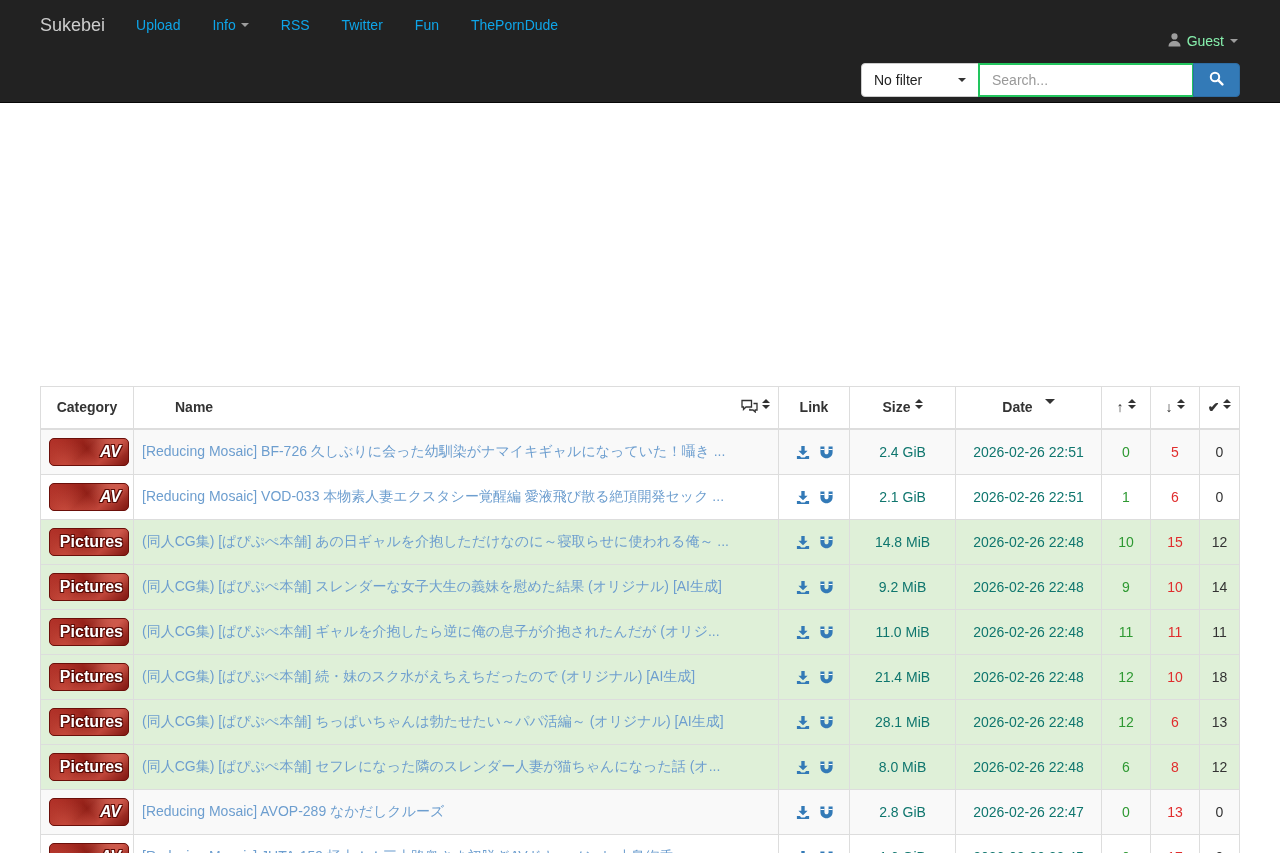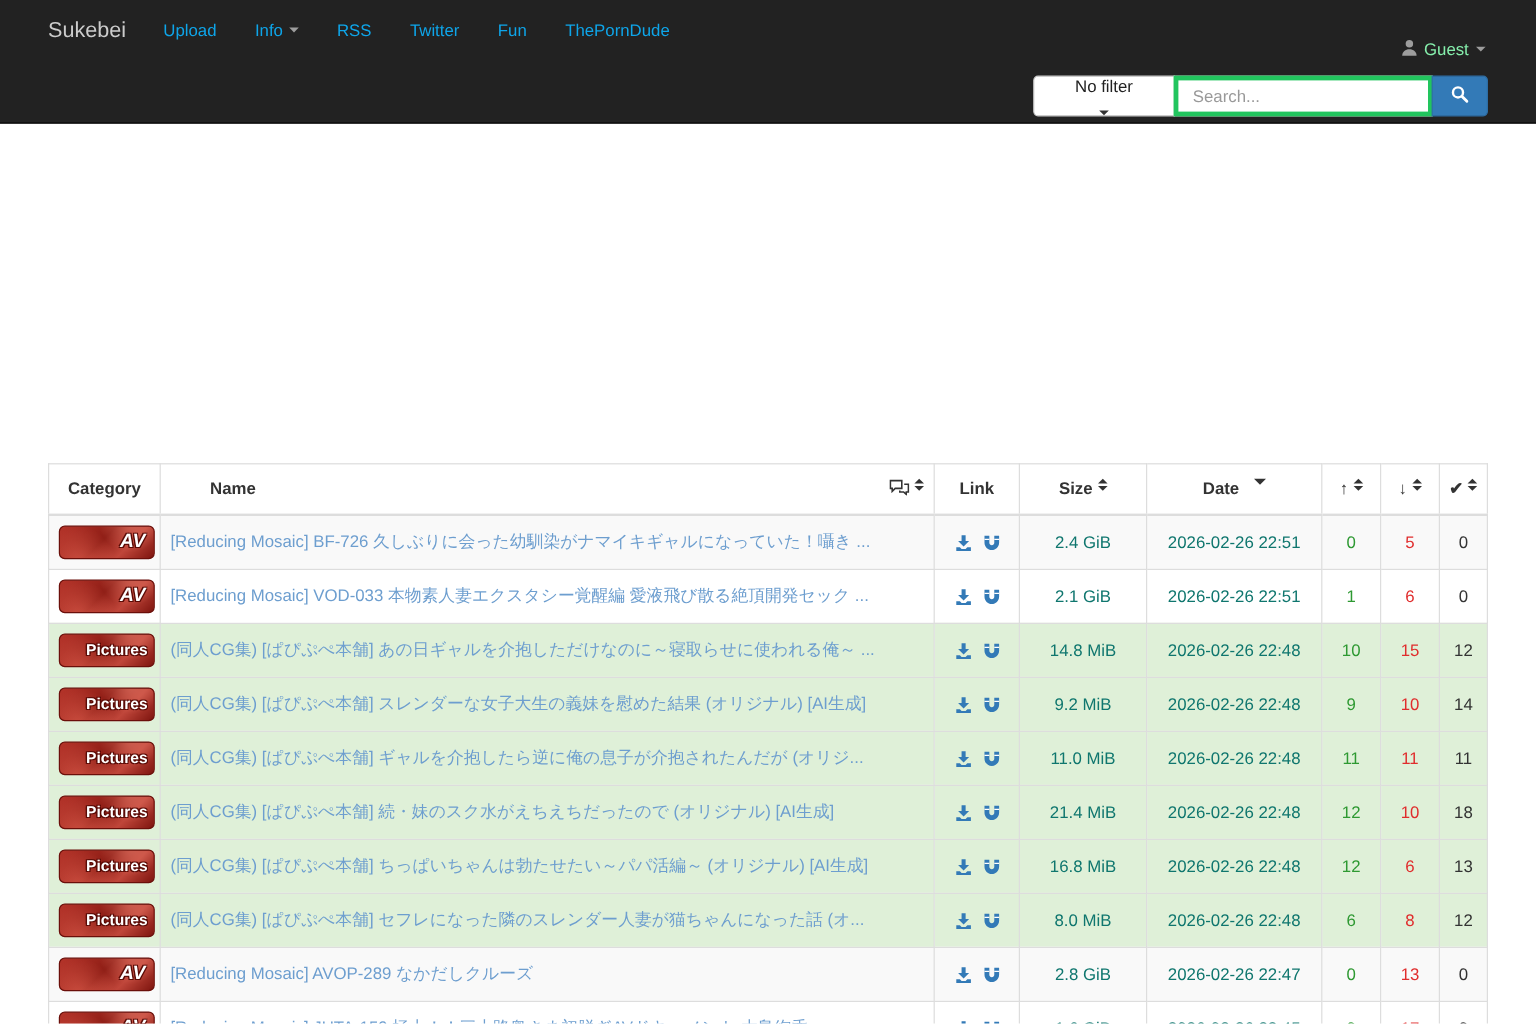--- a/index.html
+++ b/index.html
@@ -44,24 +44,24 @@
   .search-row {
     position: absolute; right: 0; top: 63px;
     display: flex; height: 34px;
   }
   .select-box {
     background: #fff; border: 1px solid #ccc; height: 34px;
     display: flex; align-items: center; justify-content: space-between;
     padding: 0 12px; color: #222; cursor: pointer;
   }
   .select-box .caret { border-top-color: #333; }
-  .sel-filter { width: 118px; border-radius: 4px 0 0 4px; flex-direction: column; }
+  .sel-filter { width: 118px; border-radius: 4px 0 0 4px; }
   .sel-category { width: 140px; margin-left: -1px; }
   .search-input {
-    width: 216px; height: 34px; border: 4px solid #22c55e; margin-left: -1px;
+    width: 216px; height: 34px; border: 2px solid #22c55e; margin-left: -1px;
     padding: 0 12px; font-size: 14px; color: #555; outline: none;
     font-family: "Liberation Sans", sans-serif;
   }
   .search-input::placeholder { color: #999; }
   .search-btn {
     width: 47px; height: 34px; border: 1px solid #2e6da4; background: #337ab7;
     border-radius: 0 4px 4px 0; margin-left: -1px; cursor: pointer;
     display: flex; align-items: center; justify-content: center;
   }
   
@@ -109,21 +109,21 @@
       linear-gradient(135deg, #b5342a 0%, #8e1d15 45%, #c0463a 70%, #7e150f 100%);
     display: flex; align-items: center; cursor: pointer;
   }
   .cat-label {
     color: #fff; font-weight: bold;
     text-shadow: -1px -1px 0 #5a0b06, 1px -1px 0 #5a0b06, -1px 1px 0 #5a0b06, 1px 1px 0 #5a0b06;
   }
   .cat-av { justify-content: flex-end; }
   .cat-av .cat-label { font-size: 16px; font-style: italic; padding-right: 7px; }
   .cat-pictures { justify-content: flex-end; }
-  .cat-pictures .cat-label { font-size: 13px; padding-right: 5px; }
+  .cat-pictures .cat-label { font-size: 16px; padding-right: 5px; }
   
   td.col-name { white-space: nowrap; overflow: hidden; }
   .name-link { color: #6d9ecf; text-decoration: none; cursor: pointer; }
   
   .icon-link { cursor: pointer; display: inline-block; margin: 0 4px; }
   .icon-link svg { vertical-align: middle; }
 </style>
 </head>
 <body>
 
@@ -366,21 +366,21 @@
                 <span class="cat-label">Pictures</span>
               </div></a></td>
           <td class="col-name"><a class="name-link">(同人CG集) [ぱぴぷぺ本舗] ちっぱいちゃんは勃たせたい～パパ活編～ (オリジナル) [AI生成]</a></td>
           <td class="c"><a class="icon-link"><svg width="16" height="15" viewBox="0 0 16 16">
                 <path d="M6.2 1h3.6v5.2h3.1L8 11 3.1 6.2h3.1z" fill="#337ab7"></path>
                 <path d="M1.5 11.8h3.2l1.5 1.5h3.6l1.5-1.5h3.2v3.2h-13z" fill="#337ab7"></path>
               </svg></a><a class="icon-link"><svg width="15" height="15" viewBox="0 0 16 16">
                 <path d="M1.5 1.5h4.3v6.2c0 1.2 1 2.2 2.2 2.2s2.2-1 2.2-2.2V1.5h4.3v6.2c0 3.6-2.9 6.5-6.5 6.5s-6.5-2.9-6.5-6.5z" fill="#337ab7"></path>
                 <path d="M1.5 4.3h4.3v1H1.5zM10.2 4.3h4.3v1h-4.3z" fill="#fff"></path>
               </svg></a></td>
-          <td class="c col-size">16.8 MiB</td>
+          <td class="c col-size">28.1 MiB</td>
           <td class="c col-date">2026-02-26 22:48</td>
           <td class="c seeders">12</td>
           <td class="c leechers">6</td>
           <td class="c completed">13</td>
         </tr>
         <tr class="row-success">
           <td class="c"><a><div class="cat-icon cat-pictures">
                 <span class="cat-label">Pictures</span>
               </div></a></td>
           <td class="col-name"><a class="name-link">(同人CG集) [ぱぴぷぺ本舗] セフレになった隣のスレンダー人妻が猫ちゃんになった話 (オ...</a></td>

